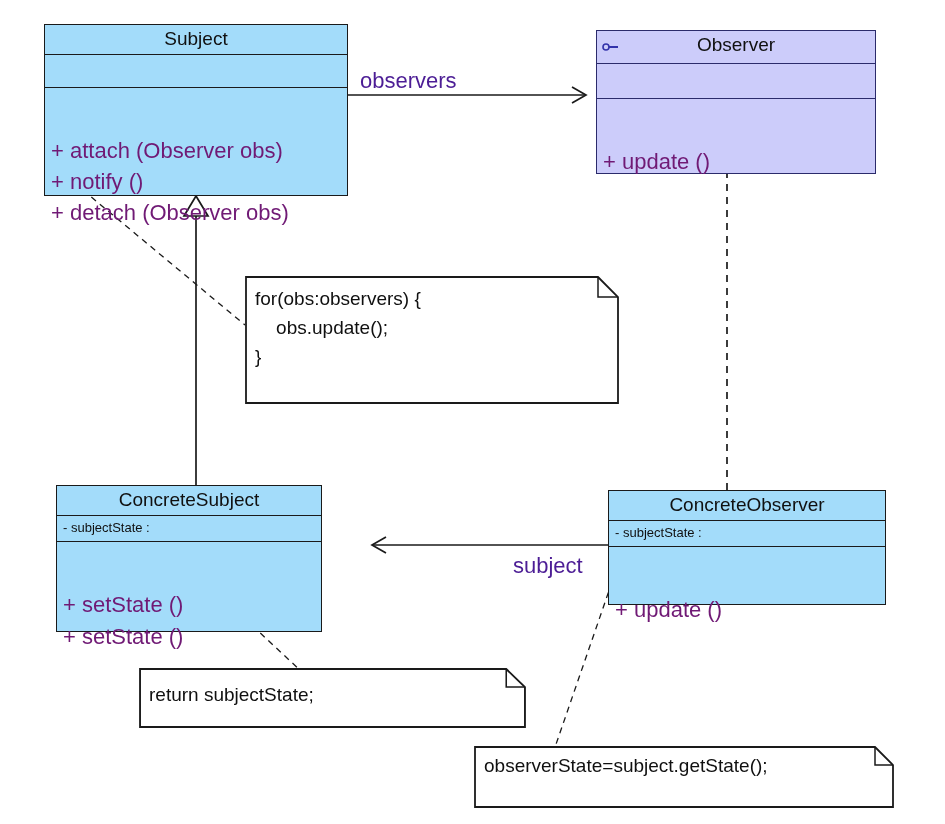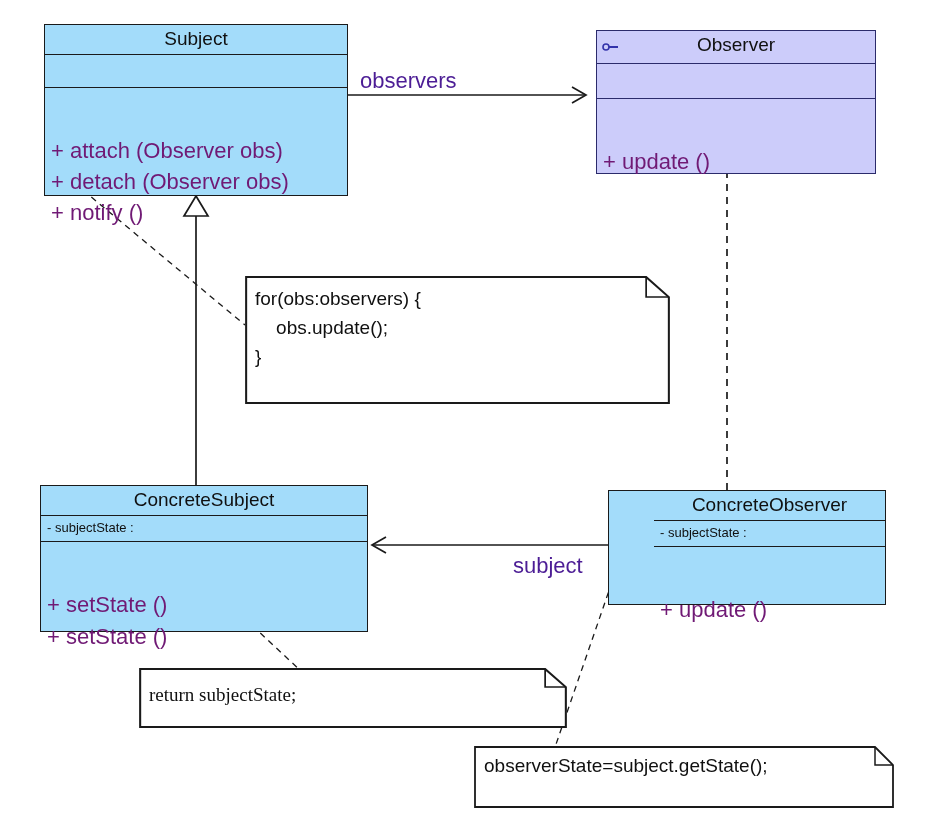--- a/index.html
+++ b/index.html
@@ -159,71 +159,71 @@
 
   <div class="edge-label" style="left:360px; top:68px;">observers</div>
 
   <div class="edge-label" style="left:513px; top:553px;">subject</div>
 
   <div class="uml-class" style="left:44px; top:24px; width:304px; height:172px;">
     <div class="uml-name">Subject</div>
     <div class="uml-attrs empty-compartment" style="height:33px;"></div>
     <div class="uml-ops">
       <div class="uml-line">+ attach (Observer obs)</div>
+      <div class="uml-line">+ notify ()</div>
       <div class="uml-line">+ detach (Observer obs)</div>
-      <div class="uml-line">+ notify ()</div>
     </div>
   </div>
 
   <div class="uml-class iface" style="left:596px; top:30px; width:280px; height:144px;">
     <div class="uml-name" style="height:33px;">
       <svg class="iface-icon" viewBox="0 0 18 10" xmlns="http://www.w3.org/2000/svg">
         <circle cx="4" cy="5" r="3" fill="none" stroke="#3333aa" stroke-width="1.6"></circle>
         <line x1="7" y1="5" x2="16" y2="5" stroke="#3333aa" stroke-width="2"></line>
       </svg>
       <span>Observer</span>
     </div>
     <div class="uml-attrs empty-compartment" style="height:35px;"></div>
     <div class="uml-ops">
       <div class="uml-line">+ update ()</div>
     </div>
   </div>
 
-  <div class="uml-class" style="left:40px; top:485px; width:328px; height:147px;">
+  <div class="uml-class" style="left:56px; top:485px; width:266px; height:147px;">
     <div class="uml-name">ConcreteSubject</div>
     <div class="uml-attrs">
       <div class="uml-line">- subjectState :</div>
     </div>
     <div class="uml-ops">
       <div class="uml-line">+ setState ()</div>
       <div class="uml-line">+ setState ()</div>
     </div>
   </div>
 
-  <div class="uml-class" style="left:608px; top:490px; width:278px; height:115px;padding-left:45px;">
+  <div class="uml-class" style="left:608px; top:490px; width:278px; height:115px;">
     <div class="uml-name">ConcreteObserver</div>
     <div class="uml-attrs">
       <div class="uml-line">- subjectState :</div>
     </div>
     <div class="uml-ops">
       <div class="uml-line">+ update ()</div>
     </div>
   </div>
 
-  <div class="uml-note" style="left:245px; top:276px; width:425px; height:128px;">
+  <div class="uml-note" style="left:245px; top:276px; width:374px; height:128px;">
     <svg class="note-shape" viewBox="0 0 374 128" preserveAspectRatio="none" xmlns="http://www.w3.org/2000/svg">
       <path d="M 1 1 L 353 1 L 373 21 L 373 127 L 1 127 Z" fill="#ffffff" stroke="#1a1a1a" stroke-width="1.8"></path>
       <path d="M 353 1 L 353 21 L 373 21" fill="none" stroke="#1a1a1a" stroke-width="1.5"></path>
     </svg>
     <div class="note-text">for(obs:observers) {
     obs.update();
 }</div>
   </div>
 
-  <div class="uml-note" style="left:139px; top:668px; width:428px; height:60px;font-family:Liberation Serif, serif;">
+  <div class="uml-note" style="left:139px; top:668px; width:387px; height:60px;">
     <svg class="note-shape" viewBox="0 0 372 60" preserveAspectRatio="none" xmlns="http://www.w3.org/2000/svg">
       <path d="M 1 1 L 353 1 L 371 19 L 371 59 L 1 59 Z" fill="#ffffff" stroke="#1a1a1a" stroke-width="1.8"></path>
       <path d="M 353 1 L 353 19 L 371 19" fill="none" stroke="#1a1a1a" stroke-width="1.5"></path>
     </svg>
     <div class="note-text" style="padding-top:13px;">return subjectState;</div>
   </div>
 
   <div class="uml-note" style="left:474px; top:746px; width:420px; height:62px;">
     <svg class="note-shape" viewBox="0 0 420 62" preserveAspectRatio="none" xmlns="http://www.w3.org/2000/svg">
       <path d="M 1 1 L 401 1 L 419 19 L 419 61 L 1 61 Z" fill="#ffffff" stroke="#1a1a1a" stroke-width="1.8"></path>

